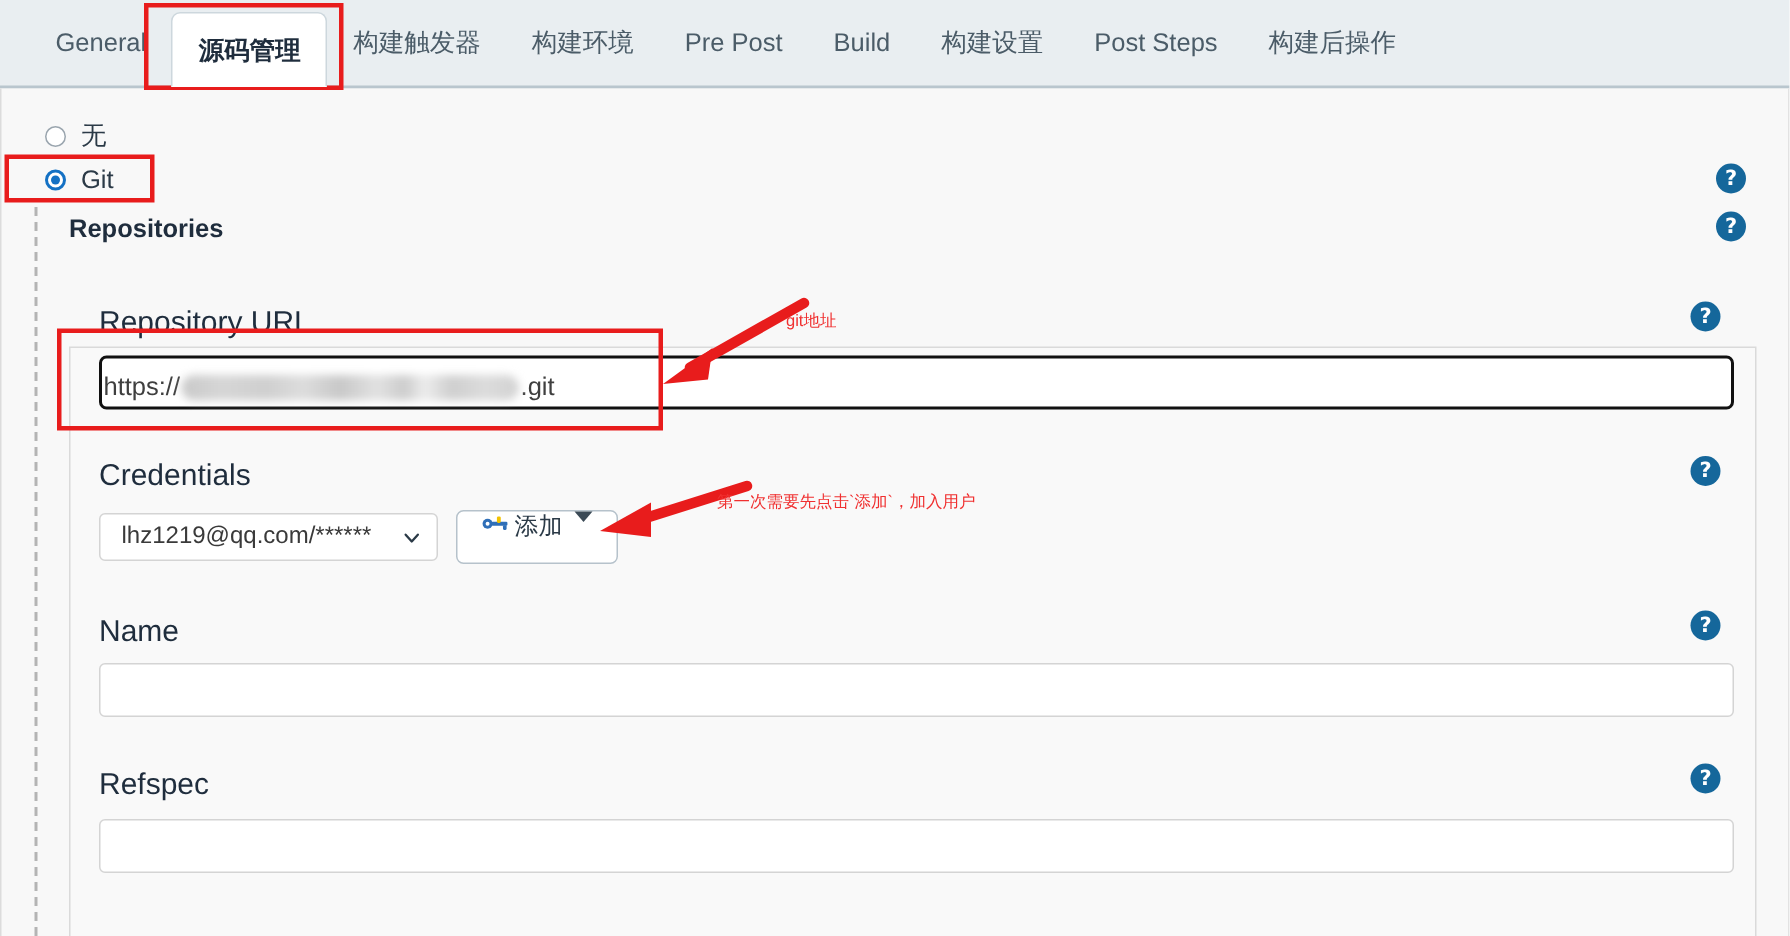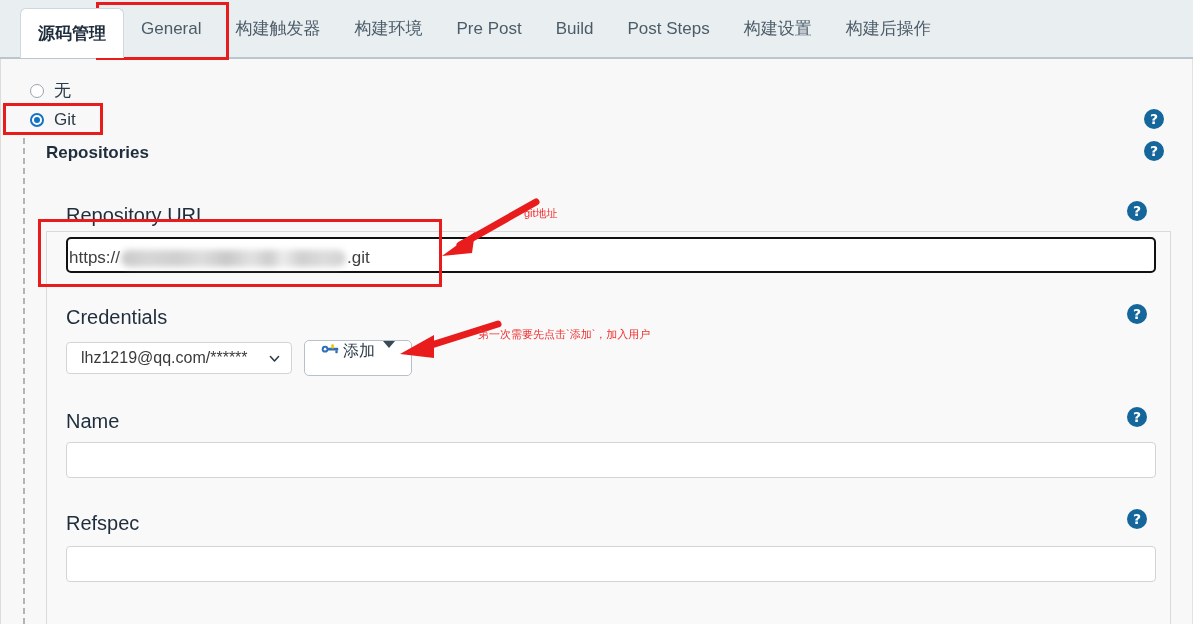--- a/index.html
+++ b/index.html
@@ -270,43 +270,43 @@
     position: absolute;
     pointer-events: none;
     overflow: visible;
   }
 </style>
 </head>
 <body>
 
 <div class="tabbar">
   <div class="tabbar-inner">
+    <div class="tab">
+        <span>General</span>
+      </div>
     <div class="tab active">
         <span>源码管理</span>
       </div>
     <div class="tab">
-        <span>General</span>
-      </div>
-    <div class="tab">
         <span>构建触发器</span>
       </div>
     <div class="tab">
         <span>构建环境</span>
       </div>
     <div class="tab">
         <span>Pre Post</span>
       </div>
     <div class="tab">
         <span>Build</span>
       </div>
     <div class="tab">
+        <span>构建设置</span>
+      </div>
+    <div class="tab">
         <span>Post Steps</span>
-      </div>
-    <div class="tab">
-        <span>构建设置</span>
       </div>
     <div class="tab">
         <span>构建后操作</span>
       </div>
   </div>
 </div>
 
 <div class="content">
 
   <div class="radio-row" style="left:29px; top:20px;">

